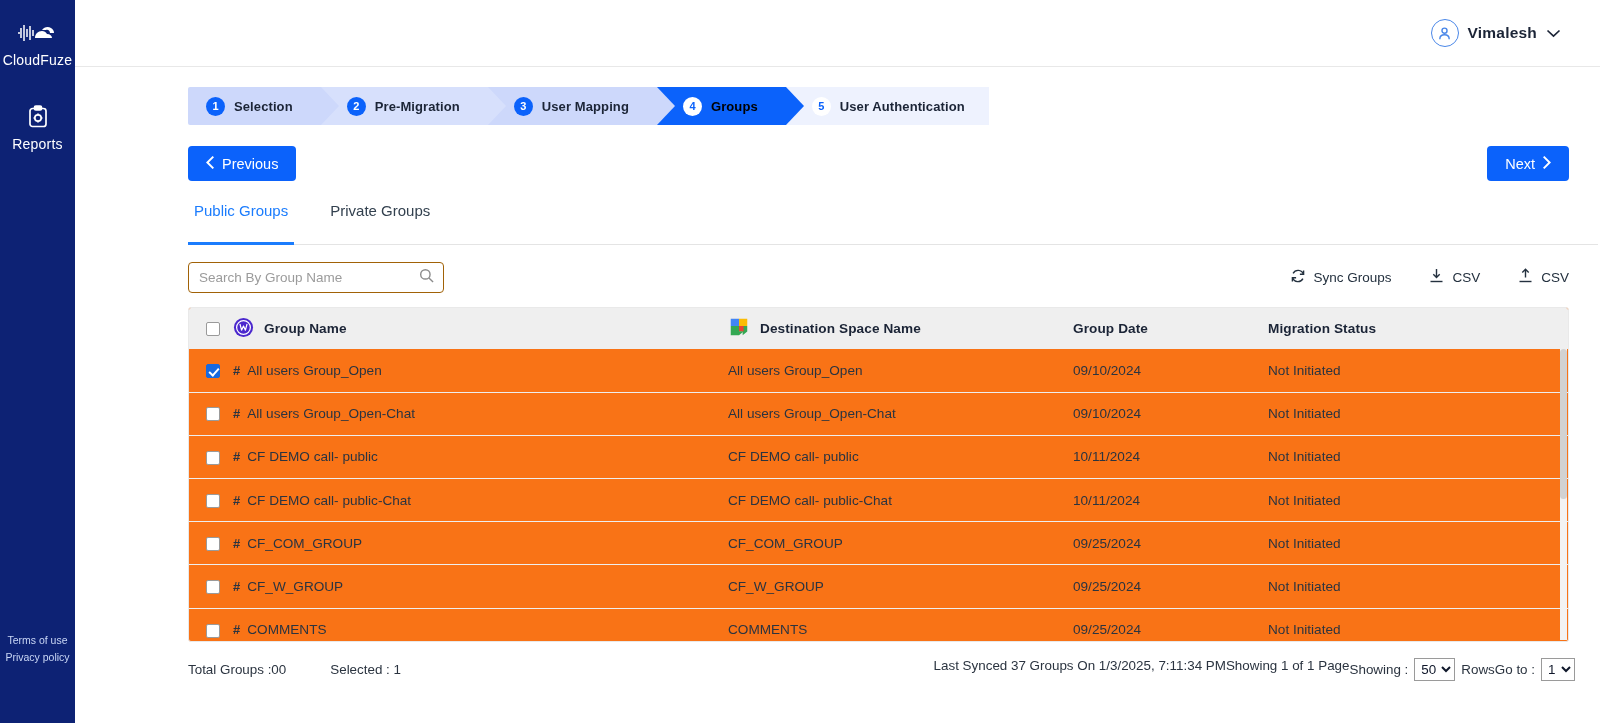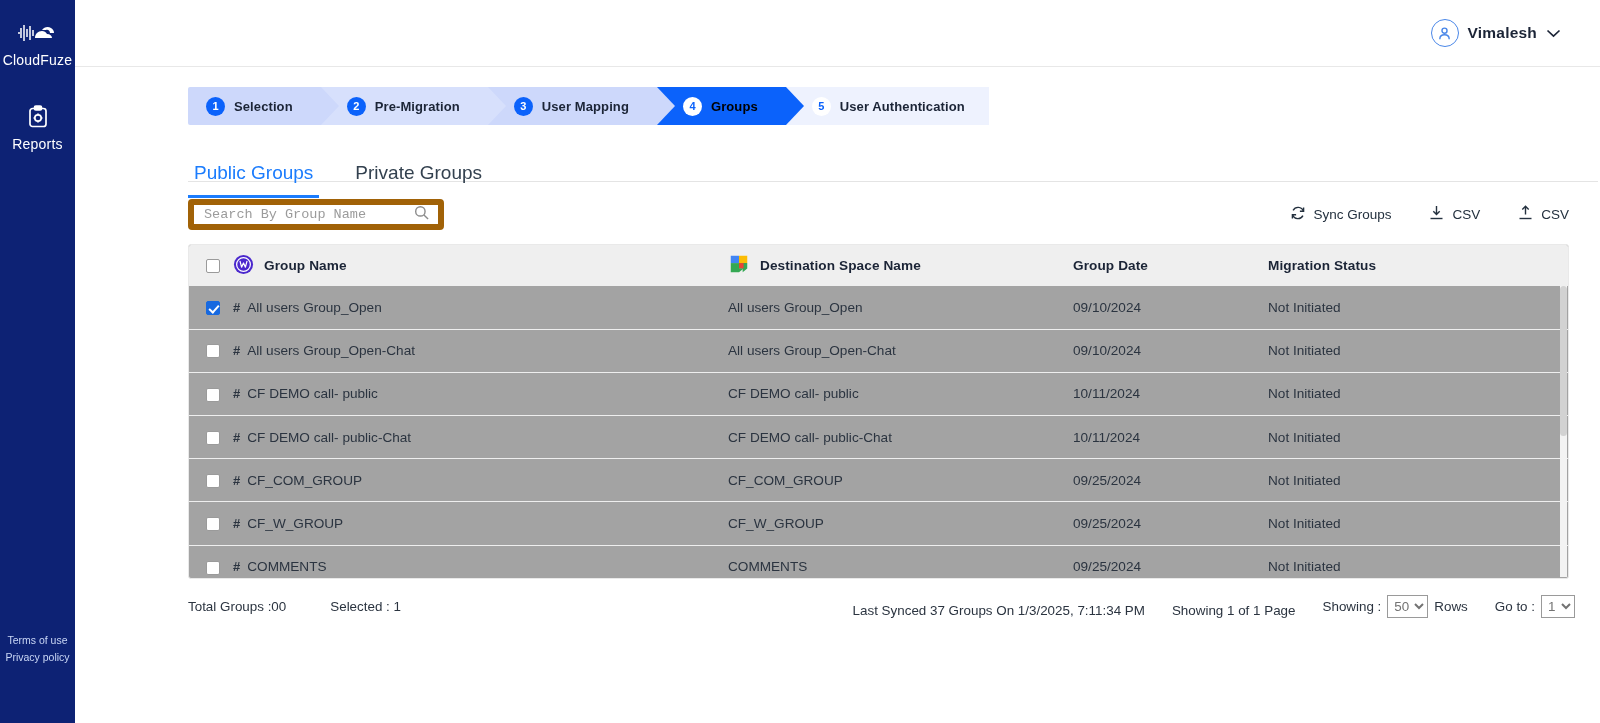--- a/index.html
+++ b/index.html
@@ -114,54 +114,54 @@
     font-size: 14.5px; font-family: inherit; cursor: pointer;
     display: inline-flex; align-items: center; gap: 7px;
   }
 
   
   .tabs {
     display: flex; gap: 30px; margin: 20px 0 0 113px;
     border-bottom: 1px solid #e4e4e4; width: 1410px;
   }
   .tab {
-    font-size: 19px; padding: 0 6px 11px 6px; cursor: pointer;
-    color: #33414f; position: relative; top: 17px;
+    font-size: 15px; padding: 0 6px 23px 6px; cursor: pointer;
+    color: #33414f; position: relative; top: 1px;
   }
   .tab.active { color: #1b7cfd; border-bottom: 3px solid #1b7cfd; font-weight: 400; }
 
   
   .toolbar {
     display: flex; align-items: center; justify-content: space-between;
     margin: 17px 76px 0 113px;
   }
   .search-wrap {
-    width: 256px; height: 31px; border: 6px solid #a16207;
+    width: 256px; height: 31px; border: 1px solid #a16207;
     border-radius: 4px; display: flex; align-items: center;
-    padding: 0 9px 0 10px; background: #fff; font-family: Liberation Mono, monospace;
+    padding: 0 9px 0 10px; background: #fff;
   }
   .search-wrap input {
     border: none; outline: none; flex: 1 1 auto;
     font-size: 13.5px; font-family: inherit; color: #3c3c3c;
     background: transparent;
   }
   .search-wrap input::placeholder { color: #9b9b9b; }
   .tool-actions { display: flex; align-items: center; gap: 37px; }
   .tool-btn {
     display: flex; align-items: center; gap: 7px;
     font-size: 13.5px; color: #24313f; cursor: pointer;
     background: none; border: none; font-family: inherit;
   }
 
   
   .table-wrap {
     margin: 14px 76px 12px 113px;
     border: 1px solid #e9e9e9; border-radius: 3px;
     height: 335px; position: relative; overflow: hidden;
-    background: #a3a3a3;
+    background: #f97316;
   }
   table { width: 100%; border-collapse: collapse; table-layout: fixed; }
   thead tr { background: #efefef; height: 41px; }
   thead th {
     text-align: left; font-size: 13.6px; color: #1b2436; font-weight: bold;
     padding: 0; vertical-align: middle; letter-spacing:.1px;
   }
   .col-cb   { width: 44px; padding-left: 17px !important; }
   .col-name { width: 495px; }
   .col-dest { width: 345px; }
@@ -196,24 +196,24 @@
     background: #d2d2d2; border-radius: 4px;
   }
 
   
   .footer {
     display: flex; align-items: center;
     margin: 16px 70px 0 113px;
     font-size: 13.4px; color: #2b3440;
   }
   .f-left { display: flex; gap: 44px; }
-  .f-right { margin-left: auto; display: flex; align-items: flex-end; gap: 27px; }
+  .f-right { margin-left: auto; display: flex; align-items: flex-start; }
   .f-right select {
     font-family: inherit; font-size: 13.4px; padding: 1px 2px;
-    border: 1px solid #9a9a9a; background: #fff; color: #737373;
+    border: 1px solid #9a9a9a; background: #fff; color: #0f172a;
     height: 23px;
   }
   .inline { display: flex; align-items: center; gap: 6px; }
 </style>
 </head>
 <body>
 
 <div class="sidebar">
 
   <div class="side-item brand">
@@ -284,20 +284,38 @@
     <div class="step active">
       <span class="step-num">4</span>
       <span class="step-label">Groups</span>
     </div>
     <div class="step last">
       <span class="step-num">5</span>
       <span class="step-label">User Authentication</span>
     </div>
   </div>
 
+  <div class="navrow">
+    <button class="btn-blue">
+      <span>
+        <svg width="9" height="13" viewBox="0 0 9 13" fill="#ffffff">
+            <path d="M8 1.3L6.6 0 0 6.5 6.6 13 8 11.7 2.8 6.5z"></path>
+          </svg>
+      </span>
+      <span>Previous</span>
+    </button>
+    <button class="btn-blue">
+      <span>Next</span>
+      <span>
+        <svg width="9" height="13" viewBox="0 0 9 13" fill="#ffffff">
+            <path d="M1 1.3L2.4 0 9 6.5 2.4 13 1 11.7 6.2 6.5z"></path>
+          </svg>
+      </span>
+    </button>
+  </div>
 
   <div class="tabs">
     <div class="tab active">
       <span>Public Groups</span>
     </div>
     <div class="tab">
       <span>Private Groups</span>
     </div>
   </div>
 

